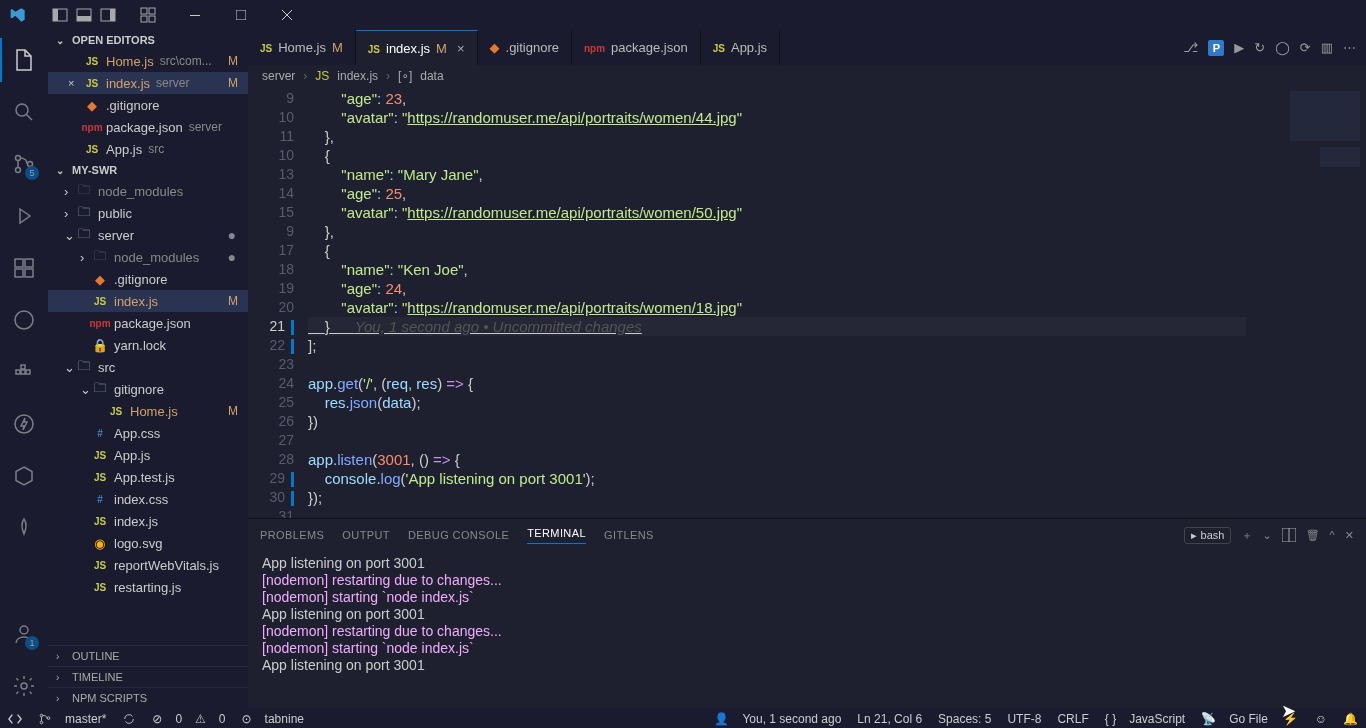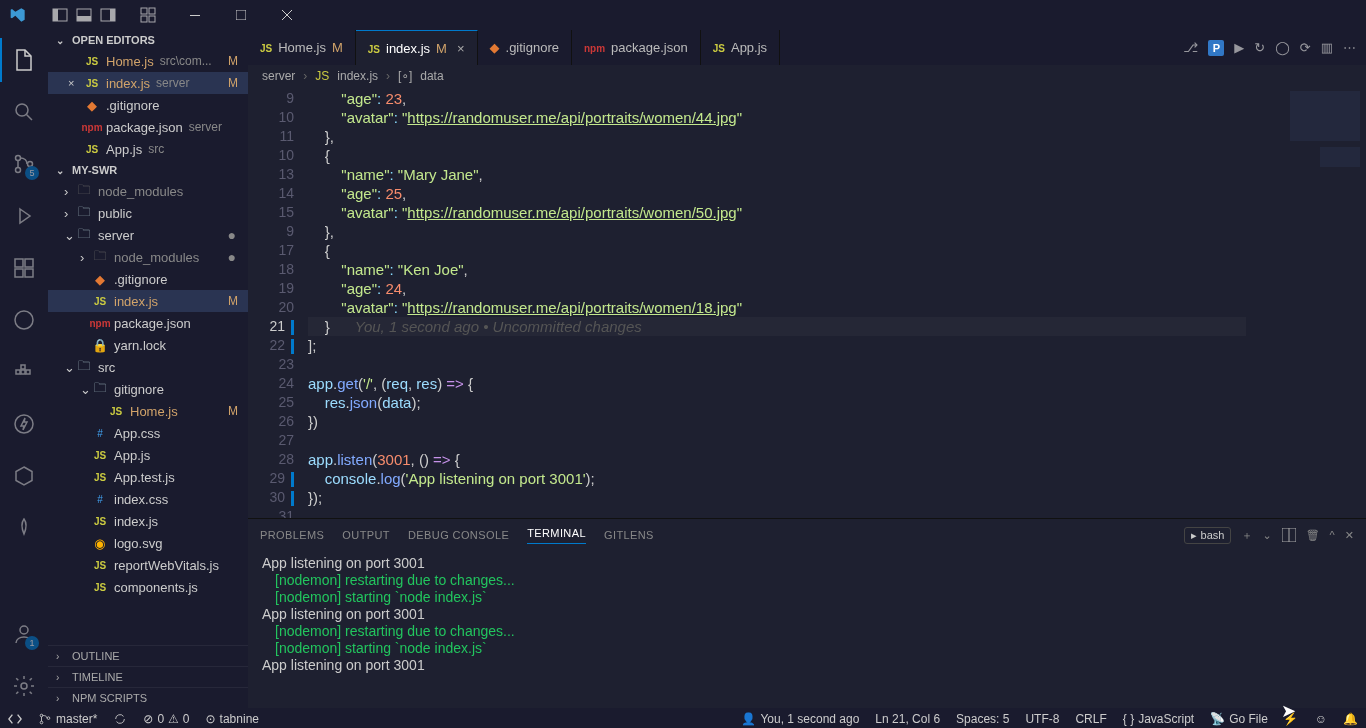--- a/index.html
+++ b/index.html
@@ -61,21 +61,21 @@
 .breadcrumb .js-ic { color:#cbcb41; }
 .breadcrumb .cube { color:#aaa; }
 
 .code-area { flex:1; display:flex; overflow:hidden; position:relative; }
 .gutter { width:60px; text-align:right; padding-right:14px; color:#5a5a70; font-size:14px; line-height:19px; padding-top:2px; }
 .gutter .ln { height:19px; }
 .gutter .ln.cur { color:#ccc; }
 .gutter .gutmark { display:inline-block; width:3px; height:15px; background:#007acc; vertical-align:middle; margin-left:6px; }
 .code { flex:1; font-size:15px; line-height:19px; white-space:pre; padding-top:2px; position:relative; }
 .code .cl { height:19px; }
-.code .hl-line { background:rgba(255,255,255,.03); }
+.code .hl-line { background:rgba(255,255,255,.03);text-decoration:underline; }
 .str { color:#c3e88d; }
 .url { text-decoration:underline; }
 .num { color:#f78c6c; }
 .key { color:#c792ea; }
 .fn { color:#82aaff; }
 .var { color:#9cdcfe; }
 .pun { color:#89ddff; }
 .pl { color:#ccc; }
 .cm-inline { color:#555; font-style:italic; }
 .minimap { width:120px; background:#1e2030; position:relative; }
@@ -83,25 +83,25 @@
 
 
 .panel { height:190px; background:#1e2030; border-top:1px solid #111; display:flex; flex-direction:column; }
 .panel-tabs { display:flex; height:32px; align-items:center; padding:0 12px; gap:18px; font-size:11px; color:#888; }
 .ptab { cursor:pointer; letter-spacing:.4px; }
 .ptab.active { color:#fff; border-bottom:1px solid #007acc; padding-bottom:4px; }
 .panel-actions { margin-left:auto; display:flex; align-items:center; gap:10px; }
 .chip { display:flex; align-items:center; gap:4px; border:1px solid #444; padding:1px 6px; border-radius:3px; font-size:11px; color:#ccc; }
 .term-out { flex:1; padding:4px 14px; font-size:14px; line-height:17px; }
 .term-out .ok { color:#ccc; }
-.green { color:#22c55e;margin-left:13px; }
+.green { color:#f0abfc; }
 
 
 .status { height:22px; background:#1a1b2e; display:flex; align-items:center; color:#ccc; font-size:12px; }
-.status .seg { padding:0 8px; display:flex; align-items:flex-end; gap:4px; }
+.status .seg { padding:0 8px; display:flex; align-items:flex-end; gap:13px; }
 .status .right { margin-left:auto; display:flex; }
 .ic-js { color:#cbcb41; }
 .ic-git { color:#e37933; }
 svg { display:block; }
 .cursor-arrow { position:absolute; bottom:6px; right:70px; color:#fff; font-size:18px; pointer-events:none; z-index:999; }
 </style>
 </head>
 <body>
 
 <div class="titlebar">
@@ -416,21 +416,21 @@
           <span class="icon">
             <span class="ic-js" style="font-size:10px;font-weight:bold;">JS</span>
           </span>
           <span class="name">reportWebVitals.js</span>
         </div>
         <div class="tree-item pad2">
           <span style="width:12px;display:inline-block;"></span>
           <span class="icon">
             <span class="ic-js" style="font-size:10px;font-weight:bold;">JS</span>
           </span>
-          <span class="name">components.js</span>
+          <span class="name">restarting.js</span>
         </div>
       </div>
     <div class="side-section section-footer">
         <span class="chev">›</span>
         <span>OUTLINE</span>
       </div>
     <div class="side-section section-footer">
         <span class="chev">›</span>
         <span>TIMELINE</span>
       </div>

